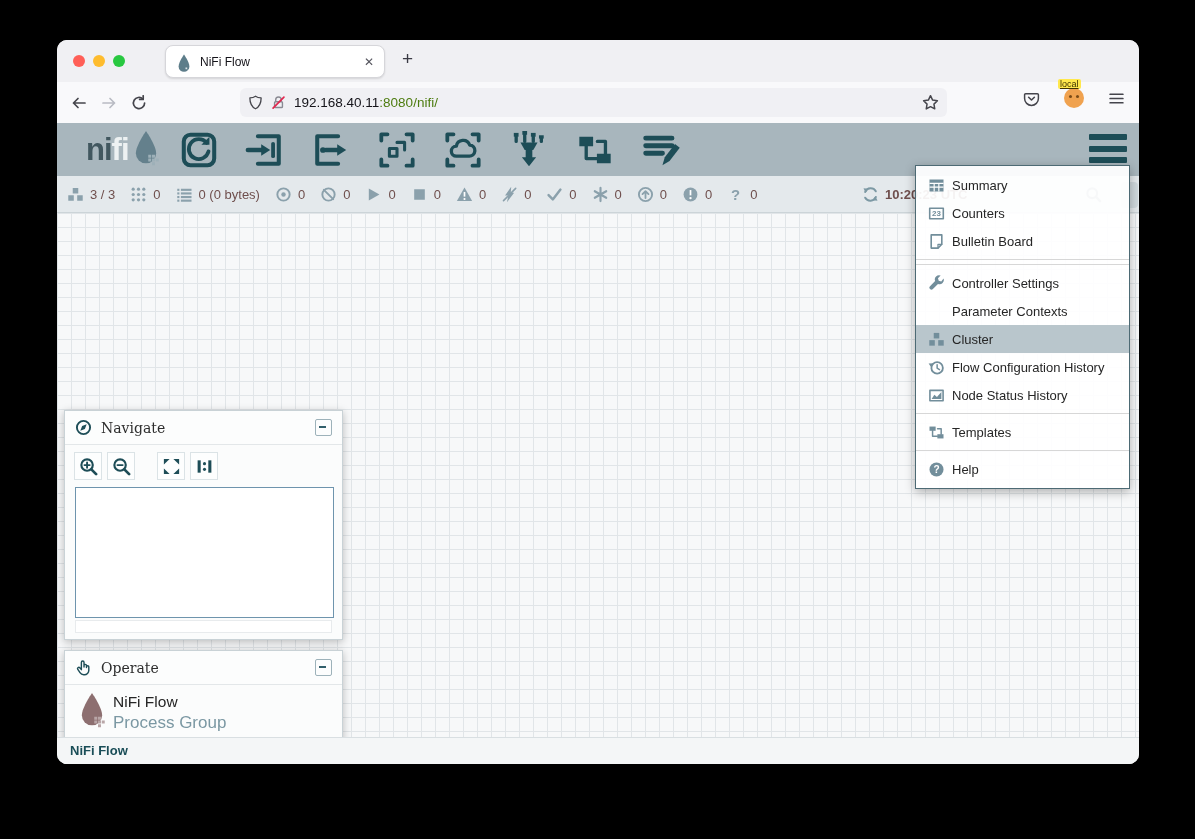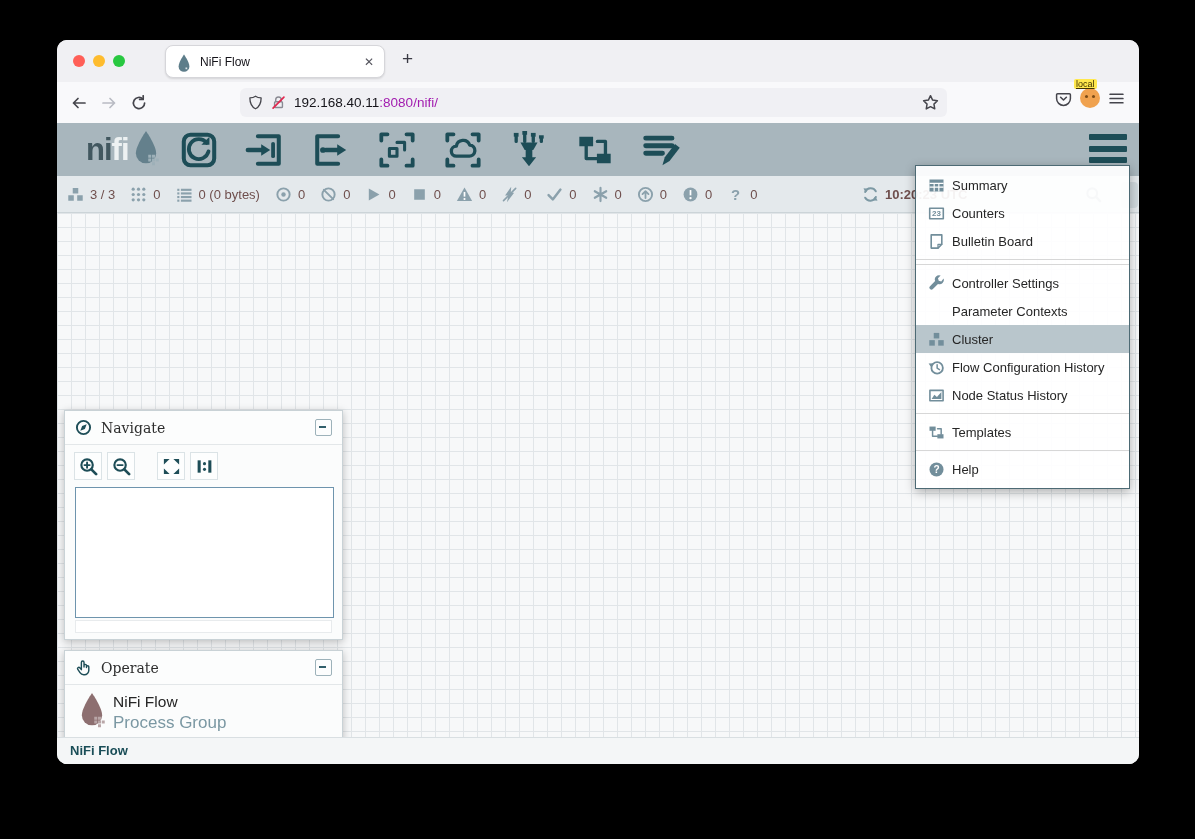--- a/index.html
+++ b/index.html
@@ -13,22 +13,22 @@
   .tab .fav{width:16px;height:16px;color:#5d7d8a;flex:0 0 auto;}
   .tab .ttl{font-size:12px;color:#15141a;margin-left:8px;flex:1;}
   .tab .cls{font-size:12px;color:#55555e;cursor:default;}
   .newtab{position:absolute;left:345px;top:8px;font-size:19px;color:#3a3a44;}
   .urlbar{position:absolute;left:0;top:42px;width:100%;height:41px;background:#f9f9fb;display:flex;align-items:center;}
   .navic{width:16px;height:16px;margin-left:14px;color:#45454c;}
   .navic.dis{color:#b9bbc3;}
   .urlfield{position:absolute;left:183px;top:48px;width:707px;height:29px;background:#f0f0f4;border-radius:6px;display:flex;align-items:center;padding:0 8px;box-sizing:border-box;}
   .urlfield .ic{width:15px;height:15px;margin-right:8px;color:#45454c;flex:0 0 auto;}
   .urltext{font-size:13.5px;color:#15141a;white-space:nowrap;flex:1;}
-  .urltext .dim{color:#a21caf;}
-  .rbar{position:absolute;right:14px;top:48px;display:flex;align-items:center;gap:8px;}
+  .urltext .dim{color:#4d7c0f;}
+  .rbar{position:absolute;right:14px;top:48px;display:flex;align-items:center;gap:24px;}
   .rbar .ic{width:17px;height:17px;color:#45454c;}
   .avatar{width:20px;height:20px;border-radius:50%;background:#f0a24f;position:relative;}
   .avatar:after{content:"";position:absolute;left:5px;top:7px;width:3px;height:3px;border-radius:50%;background:#7a4b17;box-shadow:7px 0 0 #7a4b17;}
   .badge{position:absolute;left:-6px;top:-9px;background:#ffe84d;color:#3e3200;font-size:9px;padding:0 2px;border-radius:2px;text-decoration:underline;}
   
   .nifibar{position:absolute;left:0;top:83px;width:100%;height:53px;background:#a8b6bd;}
   .logo{position:absolute;left:10px;top:7px;display:flex;align-items:flex-end;margin-left:19px;}
   .logo .t1{font-size:31px;font-weight:bold;color:#41575f;letter-spacing:-1px;line-height:36px;}
   .logo .t2{font-size:31px;font-weight:bold;color:#edf1f2;letter-spacing:-1px;line-height:36px;}
   .logo .drop{width:30px;height:38px;margin-left:2px;color:#64808c;}

